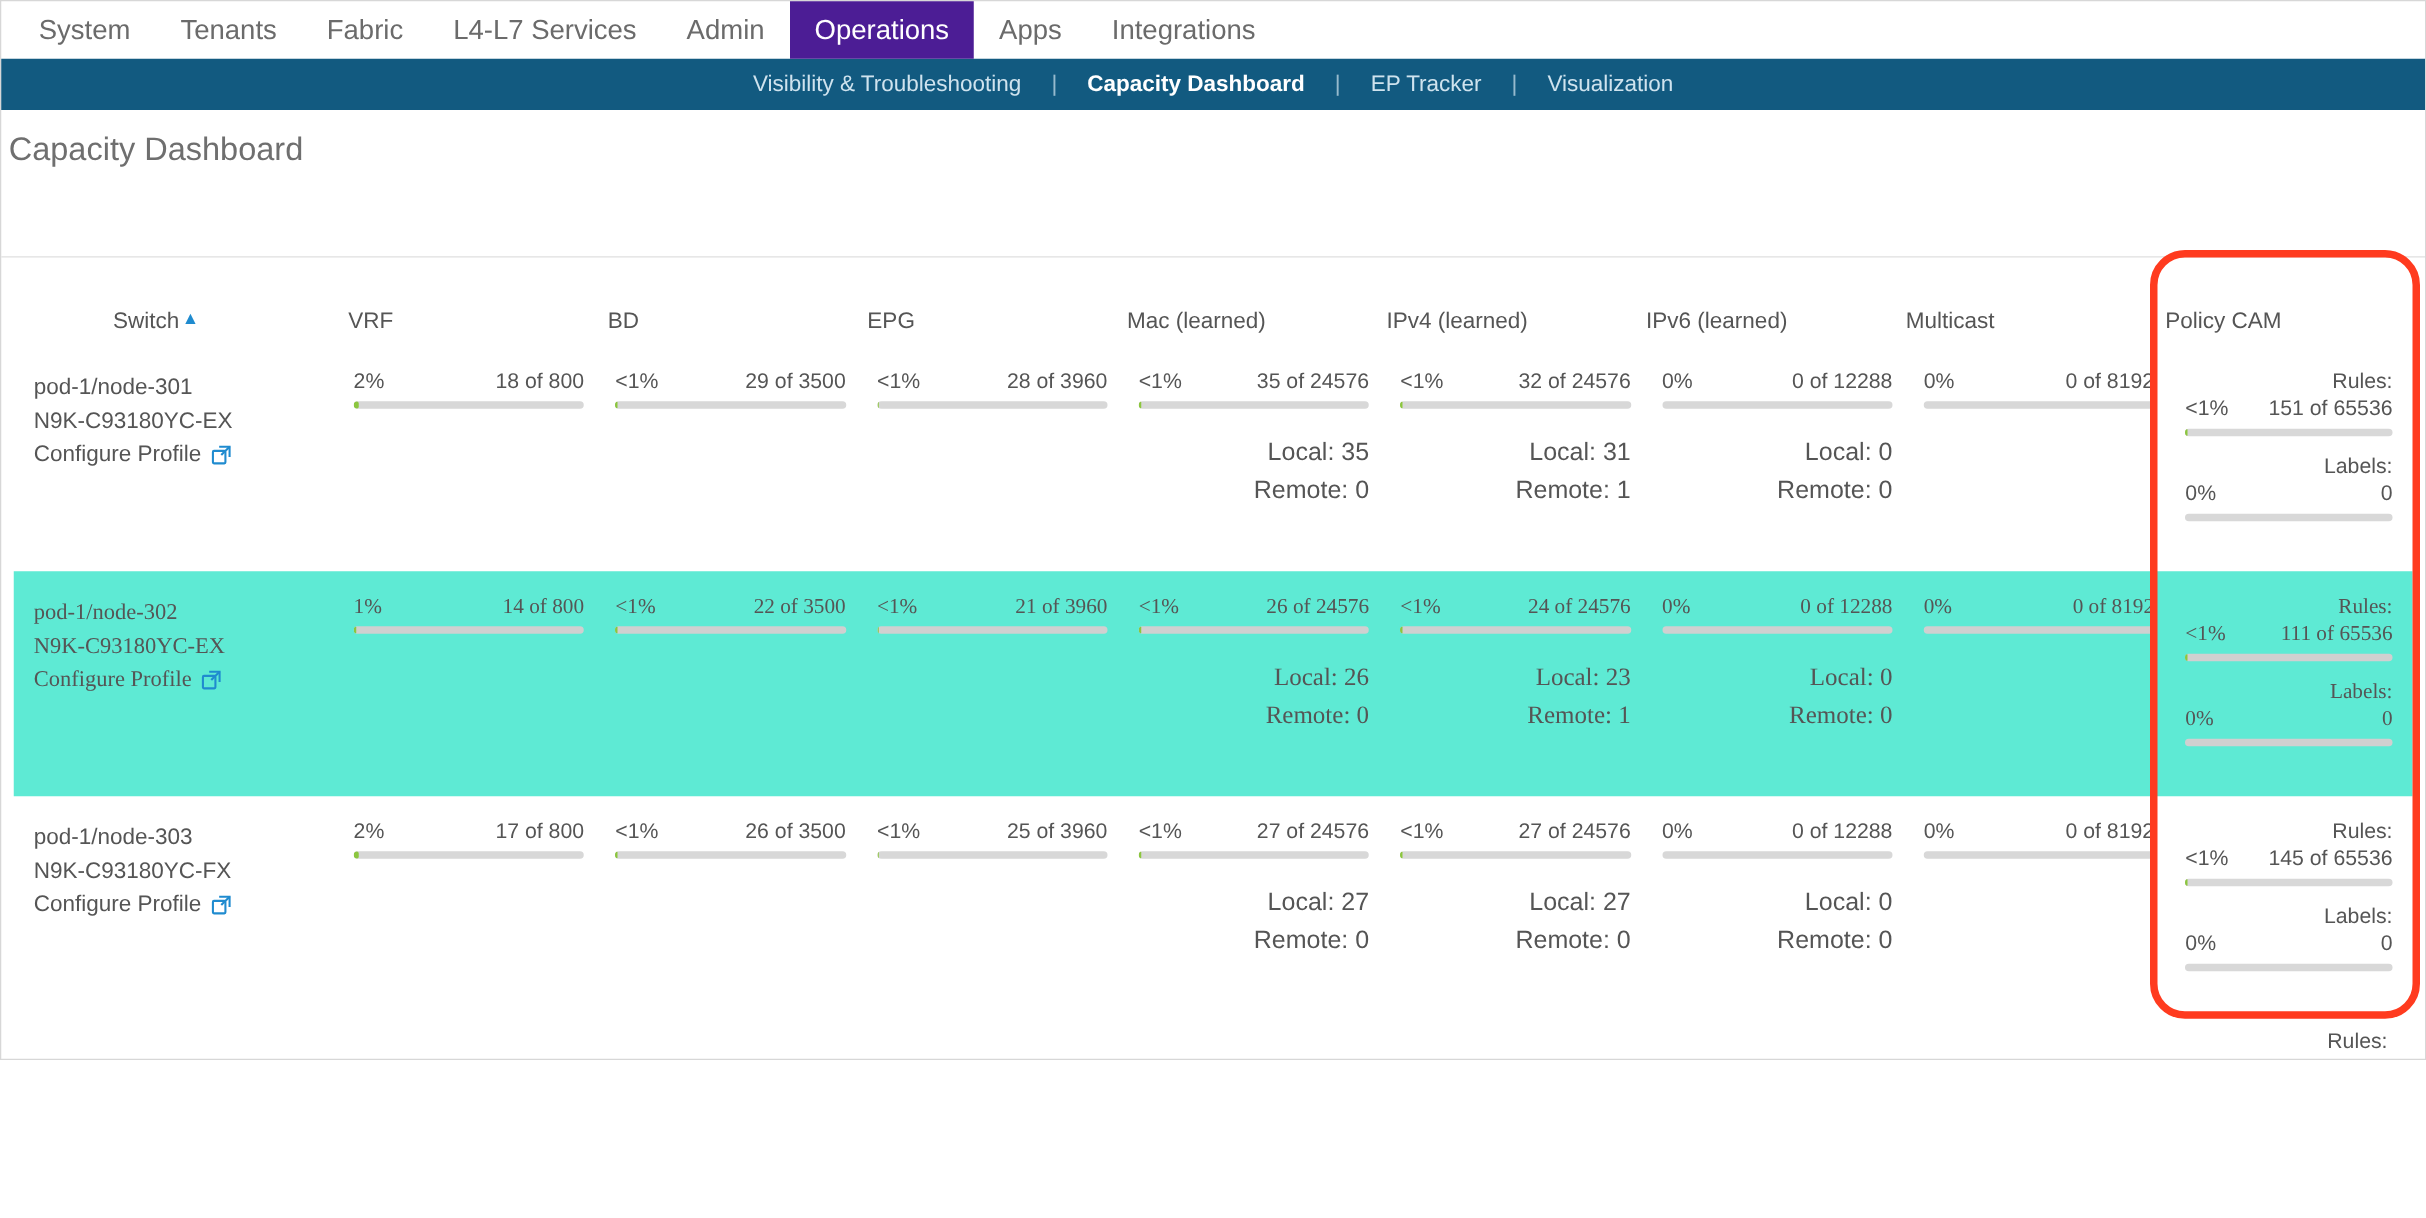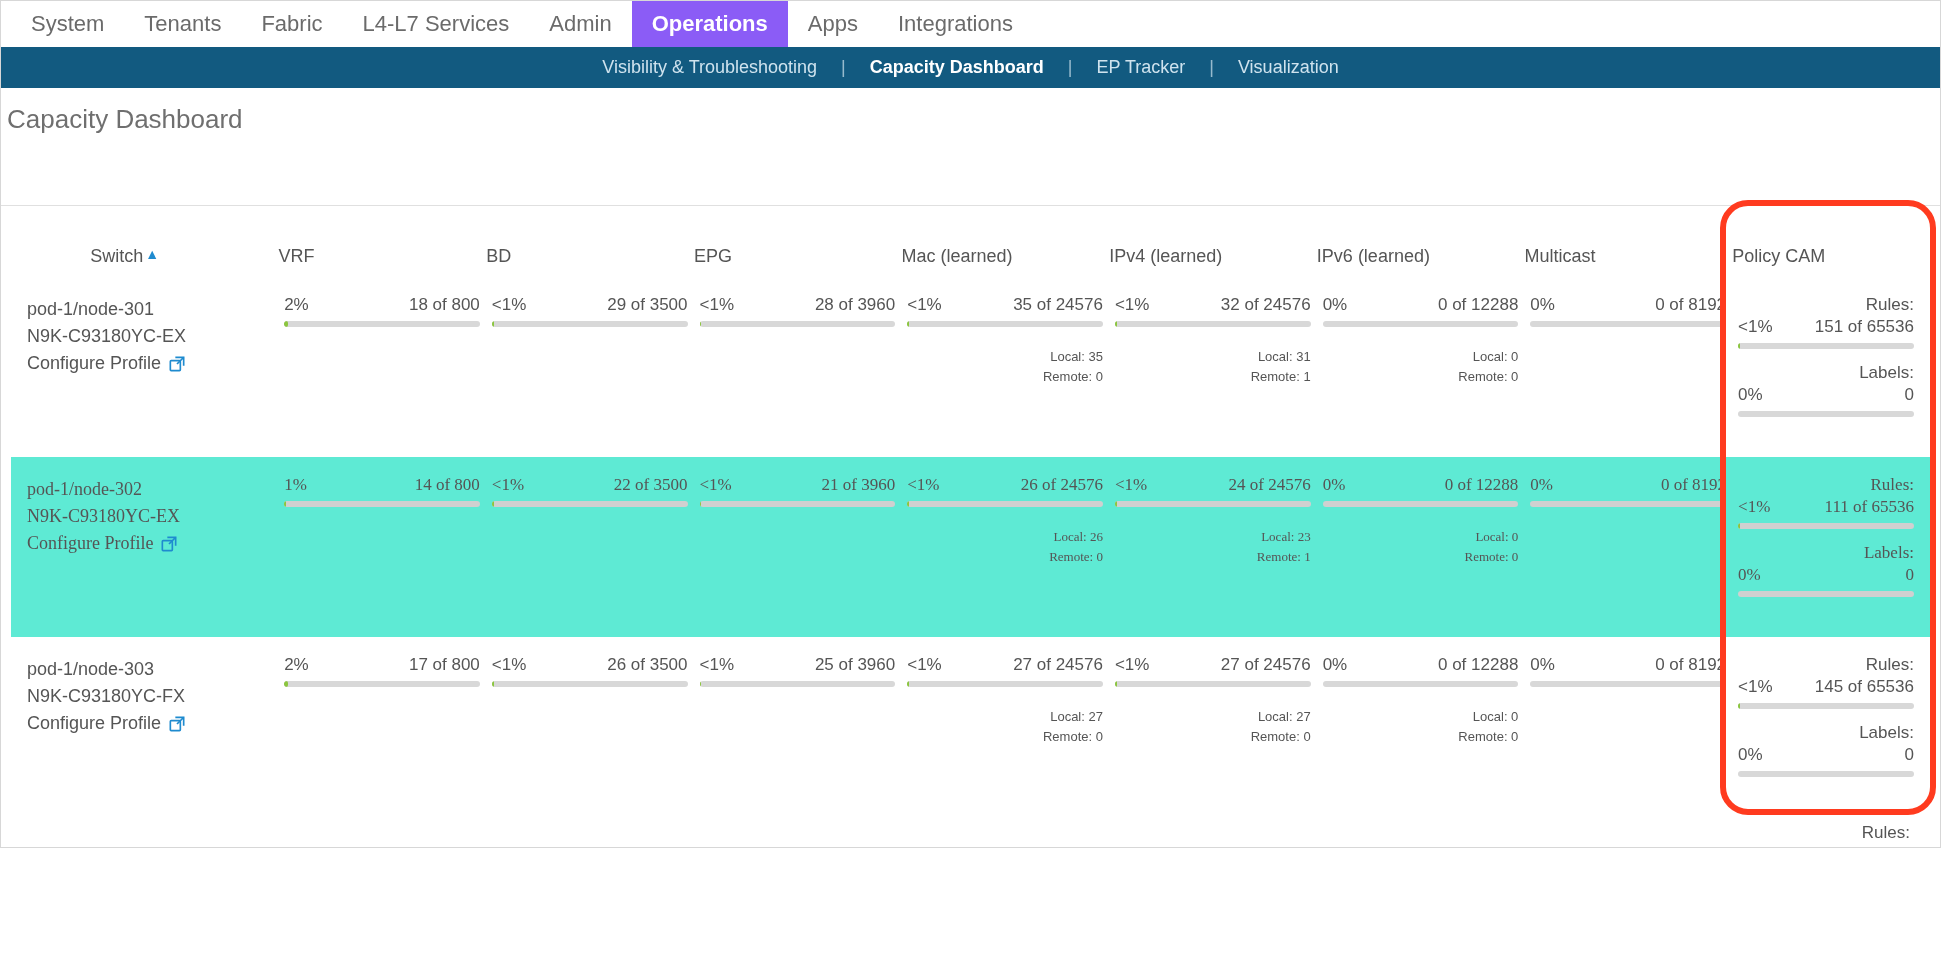--- a/index.html
+++ b/index.html
@@ -20,23 +20,23 @@
     border-bottom: 0;
   }
   .topnav .tab {
     padding: 10px 20px 10px 20px;
     font-size: 22px;
     color: #6b6b6b;
     cursor: pointer;
     white-space: nowrap;
   }
   .topnav .tab.active {
-    background: #8b5cf6;
+    background: #4c1d95;
     color: #ffffff;
-    font-weight: 700;
+    font-weight: 400;
   }
   
   .subnav {
     background: #125a80;
     color: #cfe3ee;
     display: flex;
     align-items: center;
     justify-content: center;
     padding: 6px 0;
     font-size: 18px;
@@ -84,20 +84,21 @@
   .sort-icon {
     color: #1f8bcf;
     font-size: 14px;
     vertical-align: top;
     margin-left: 2px;
   }
   .row {
     display: flex;
     padding: 18px 10px 24px 10px;
     min-height: 180px;
+    gap: 13px;
   }
   .row.alt { background: #5eead4; font-family: Liberation Serif, serif; }
   .row .cell {
     padding: 0 6px;
   }
   
   .c-switch { width: 260px; }
   .c-metric { width: 210px; }
   .c-metric.last { width: 190px; }
   
@@ -117,21 +118,21 @@
   .metric-bar {
     height:6px; background:#d8d8d8; border-radius:3px;
     margin-top:6px; position:relative; overflow:hidden;
   }
   .row.alt .metric-bar { background:#d0d0d0; }
   .metric-bar .fill {
     position:absolute; left:0; top:0; bottom:0;
     background:#8cc63f; border-radius:3px;
   }
   .metric-extra {
-    text-align:right; font-size:13px; color:#555;
+    text-align:right; font-size:20px; color:#555;
     margin-top:20px; line-height:1.5;
   }
   .metric-sub-label {
     text-align:right; font-size:17px; color:#555;
     margin-top:0px;
   }
   .policy-block .metric-sub-label { margin-bottom:2px; margin-top:0;}
   .policy-block .second { margin-top:14px; }
   
   .highlight {

